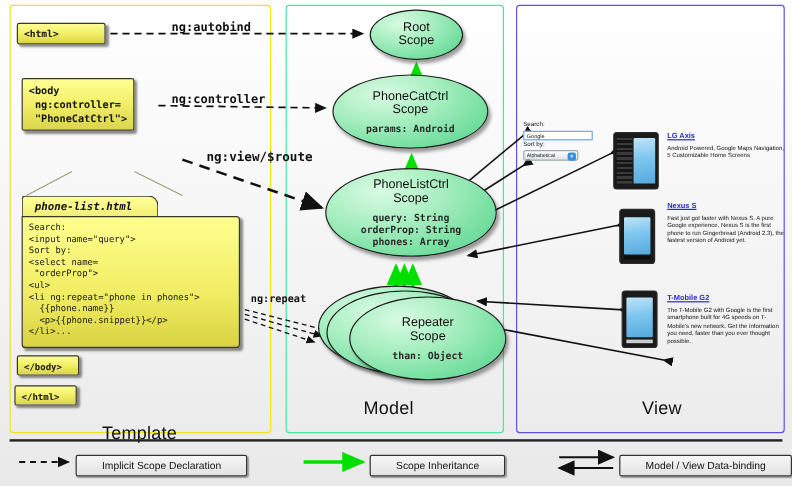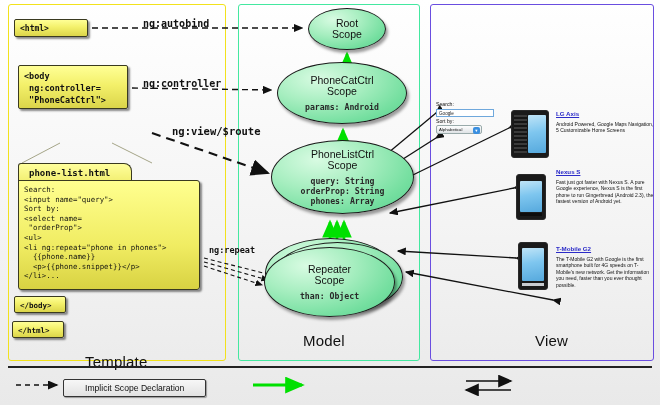--- a/index.html
+++ b/index.html
@@ -21,38 +21,38 @@
   #lbl-view{left:519px;top:332px;margin-left:16px;}
 
   
   .ybox{position:absolute;border:1.6px solid #3a3a20;border-radius:2px;
         background:linear-gradient(180deg,#ffff96 0%,#f3f06a 45%,#dbd54a 100%);
         box-shadow:2px 2px 2px rgba(0,0,0,.45);
         font-family:"DejaVu Sans Mono",monospace;font-weight:bold;
         color:#111;box-sizing:border-box;}
   #box-html{left:14px;top:19px;width:74px;height:18px;font-size:8px;
             padding:4px 0 0 5px;}
-  #box-body{left:18px;top:65px;width:110px;height:44px;font-size:8.5px;
+  #box-body{left:18px;top:65px;width:94px;height:44px;font-size:8.5px;
             padding:4px 1px 0 5px;line-height:12px;}
   #box-ngview{left:16px;top:124px;width:132px;height:19px;font-size:8.5px;
               padding:4.5px 0 0 5px;}
   #box-closebody{left:14px;top:296px;width:52px;height:17px;font-size:7.5px;
                  padding:4px 0 11px 5px;}
   #box-closehtml{left:12px;top:321px;width:52px;height:17px;font-size:7.5px;
                  padding:4px 0 0 5px;}
   .ngview-sq{display:inline-block;width:7px;height:7px;border:1.3px solid #222;
              background:#fffbb0;vertical-align:1px;margin:0 1px;}
 
   
   #file-card{position:absolute;left:18px;top:163px;width:182px;height:128px;}
   #file-tab{position:absolute;left:0;top:0;width:114px;height:18px;
             border:1.6px solid #3a3a20;border-bottom:none;border-radius:3px 8px 0 0;
             background:linear-gradient(180deg,#ffff9c 0%,#f2ef72 100%);
             font-family:"DejaVu Sans Mono",monospace;font-weight:bold;
-            font-size:9px;color:#111;
+            font-style:italic;font-size:9px;color:#111;
             padding:3.5px 0 0 10px;box-sizing:border-box;}
   #file-body{position:absolute;left:0;top:17px;width:182px;height:110px;
              border:1.6px solid #3a3a20;border-radius:0 3px 3px 3px;
              background:linear-gradient(180deg,#ffff8f 0%,#f0ec62 60%,#d8d242 100%);
              box-shadow:2px 2px 2px rgba(0,0,0,.45);
              font-family:"DejaVu Sans Mono",monospace;font-size:7.4px;
              line-height:9.6px;color:#151510;padding:4px 0 0 5px;
              box-sizing:border-box;white-space:pre;}
 
   
@@ -62,21 +62,21 @@
          display:flex;flex-direction:column;align-items:center;
          justify-content:center;box-sizing:border-box;text-align:center;}
   .scope .sname{font-size:10.5px;color:#111;line-height:11.5px;}
   .scope .sprops{font-family:"DejaVu Sans Mono",monospace;font-size:8.2px;
                  font-weight:bold;color:#2a2a2a;line-height:10px;margin-top:4px;}
   #scope-root{left:308px;top:8px;width:78px;height:42px;}
   #scope-catctrl{left:277px;top:62px;width:130px;height:62px;}
   #scope-listctrl{left:271px;top:140px;width:143px;height:74px;}
   #scope-rep3{left:265px;top:238px;width:131px;height:70px;z-index:1;}
   #scope-rep2{left:272px;top:242px;width:131px;height:70px;z-index:2;}
-  #scope-rep1{left:264px;top:247px;width:131px;height:70px;z-index:3;}
+  #scope-rep1{left:291px;top:247px;width:131px;height:70px;z-index:3;}
 
   
   #search-form{position:absolute;left:436px;top:101px;width:62px;}
   .frm-lbl{font-size:5.2px;color:#111;line-height:6.5px;}
   #q-input{width:58px;height:8px;border:1px solid #6fa8dc;background:#fff;
            font-size:4.6px;color:#222;padding:0 0 0 2px;box-sizing:border-box;
            line-height:8px;margin:1px 0 1px 0;}
   #order-select{width:46px;height:9px;border:1px solid #9aa;border-radius:2px;
                 background:linear-gradient(180deg,#fdfdfd,#dfe3e6);
                 font-size:4.3px;color:#111;box-sizing:border-box;
@@ -291,15 +291,17 @@
   <div class="elabel" id="el-route">ng:view/$route</div>
   <div class="elabel" id="el-repeat">ng:repeat</div>
 
   <div class="panel-label" id="lbl-template">Template</div>
   <div class="panel-label" id="lbl-model">Model</div>
   <div class="panel-label" id="lbl-view">View</div>
 
   <div id="legend">
     <div id="legend-rule"></div>
     <div class="lg-box" id="lg-b1">Implicit Scope Declaration</div>
+    <div class="lg-box" id="lg-b2">Scope Inheritance</div>
+    <div class="lg-box" id="lg-b3">Model / View Data-binding</div>
   </div>
 
 </div>
 
 </body></html>

